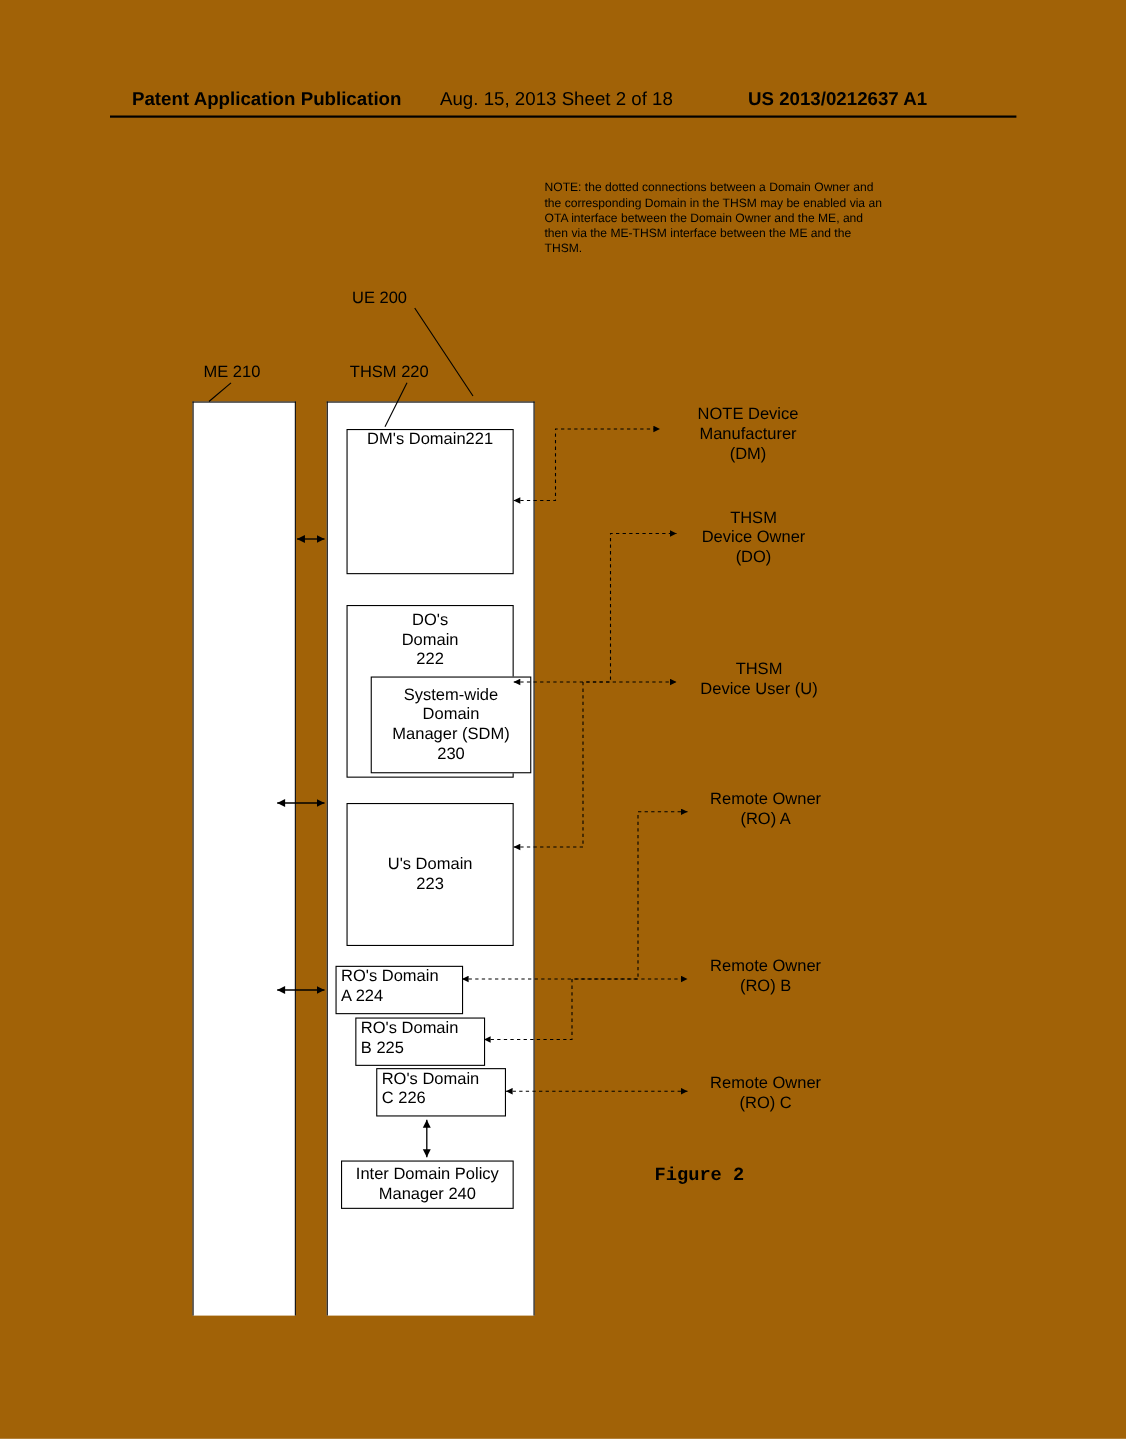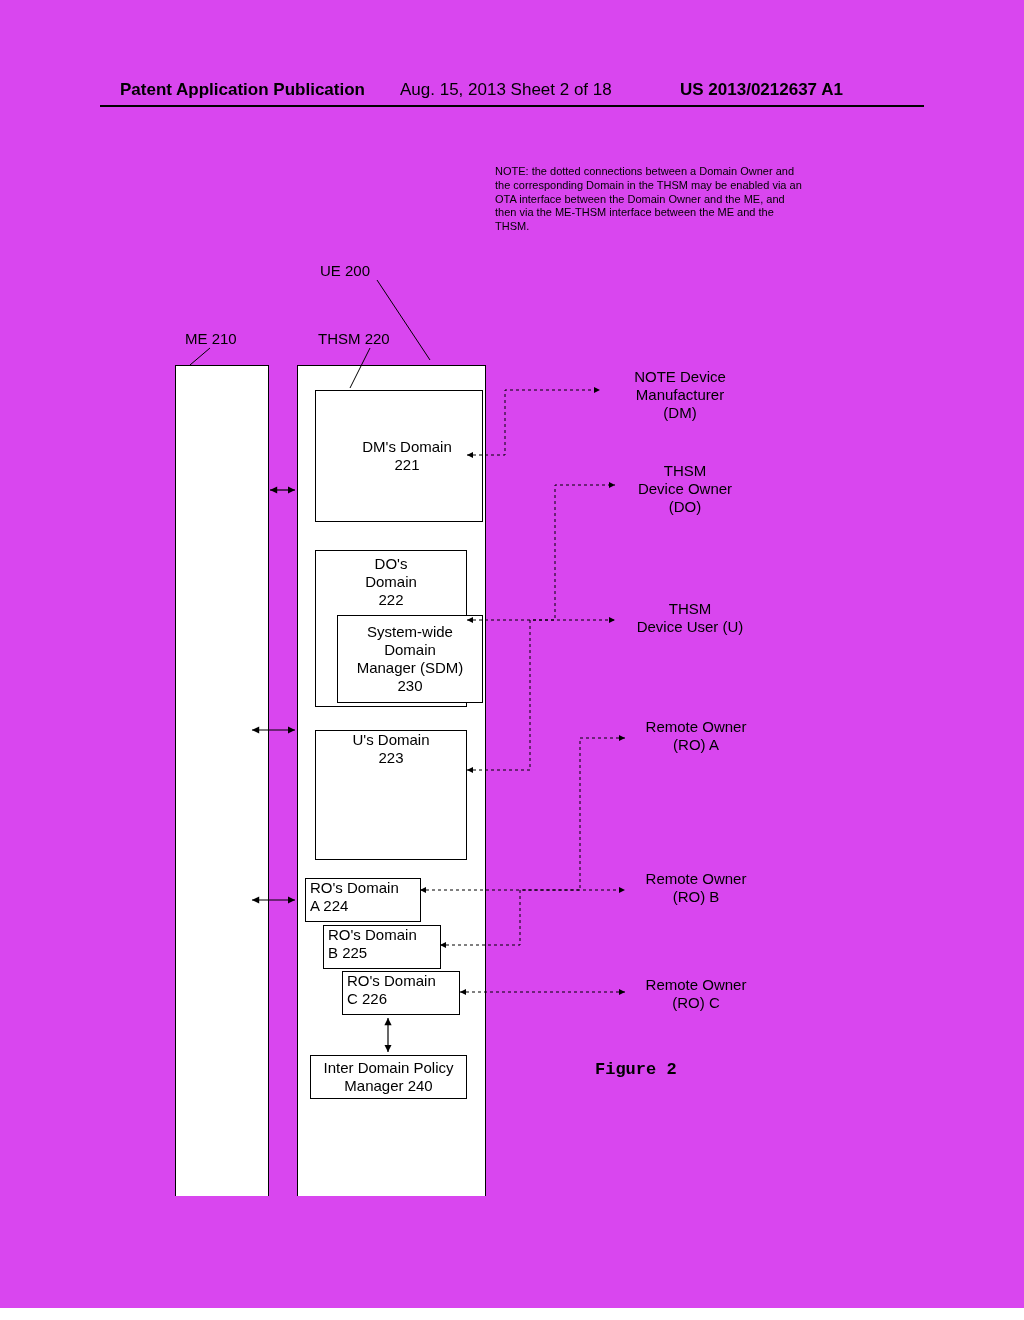--- a/index.html
+++ b/index.html
@@ -7,21 +7,21 @@
     padding: 0;
     font-family: Arial, Helvetica, sans-serif;
     font-size: 14px;
     color: #000;
     background: #fff;
   }
   .page {
     width: 1024px;
     height: 1308px;
     position: relative;
-    background: #d946ef;
+    background: #a16207;
   }
   .header {
     position: absolute;
     top: 80px;
     left: 0;
     width: 1024px;
     font-size: 17px;
   }
   .header-left {
     position: absolute;
@@ -105,41 +105,41 @@
     <div class="label" style="top:132px; left:220px;">UE 200</div>
 
     <div class="label" style="top:200px; left:85px;">ME 210</div>
 
     <div class="label" style="top:200px; left:218px;">THSM 220</div>
 
     <div class="box" style="top:235px; left:75px; width:92px; height:830px; border-bottom:none;"></div>
 
     <div class="box" style="top:235px; left:197px; width:187px; height:830px; border-bottom:none;"></div>
 
-    <div class="box" style="top:260px; left:215px; width:150px; height:130px; display:flex; flex-direction:column; justify-content:center;padding-left:16px;">
+    <div class="box" style="top:260px; left:215px; width:150px; height:130px; display:flex; flex-direction:row; justify-content:center;">
       <div>DM's Domain</div>
       <div>221</div>
     </div>
 
     <div class="box" style="top:420px; left:215px; width:150px; height:155px;">
       <div style="padding-top:4px;">
         <div>DO's</div>
         <div>Domain</div>
         <div>222</div>
       </div>
     </div>
 
     <div class="box" style="top:485px; left:218px; width:144px; height:86px; display:flex; flex-direction:column; justify-content:center;margin-left:19px;">
       <div>System-wide</div>
       <div>Domain</div>
       <div>Manager (SDM)</div>
       <div>230</div>
     </div>
 
-    <div class="box" style="top:600px; left:215px; width:150px; height:128px; display:flex; flex-direction:column; ">
+    <div class="box" style="top:600px; left:215px; width:150px; height:128px; display:flex; flex-direction:column; justify-content:center;">
       <div>U's Domain</div>
       <div>223</div>
     </div>
 
     <div class="box" style="top:748px; left:205px; width:110px; height:42px; text-align:left; padding-left:4px;">
       <div>RO's Domain</div>
       <div>A 224</div>
     </div>
 
     <div class="box" style="top:795px; left:223px; width:112px; height:42px; text-align:left; padding-left:4px;">

